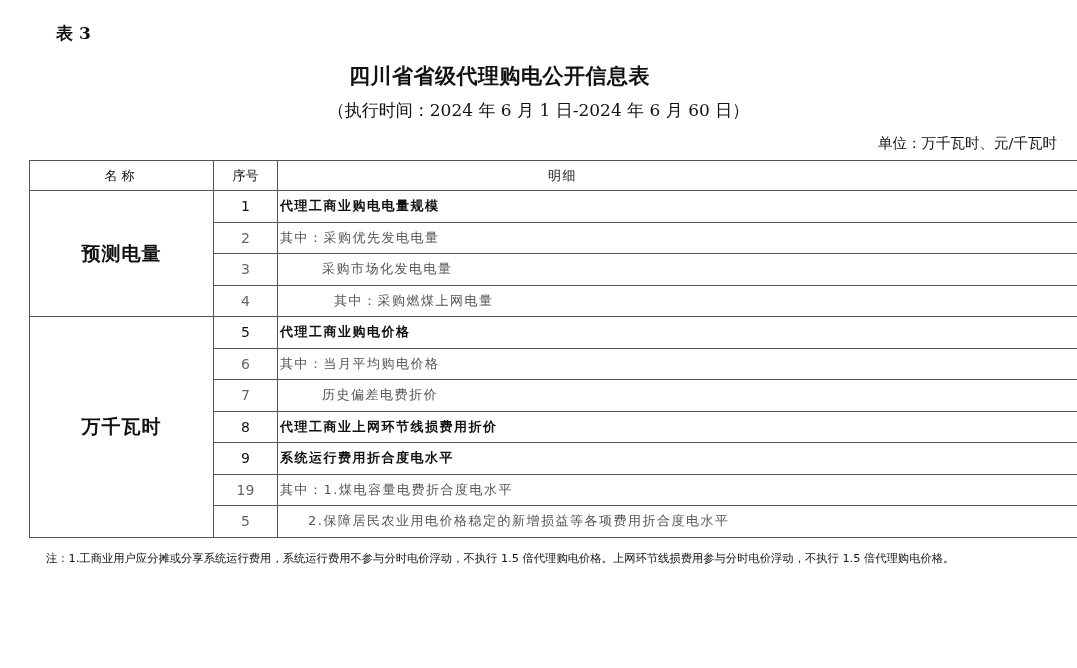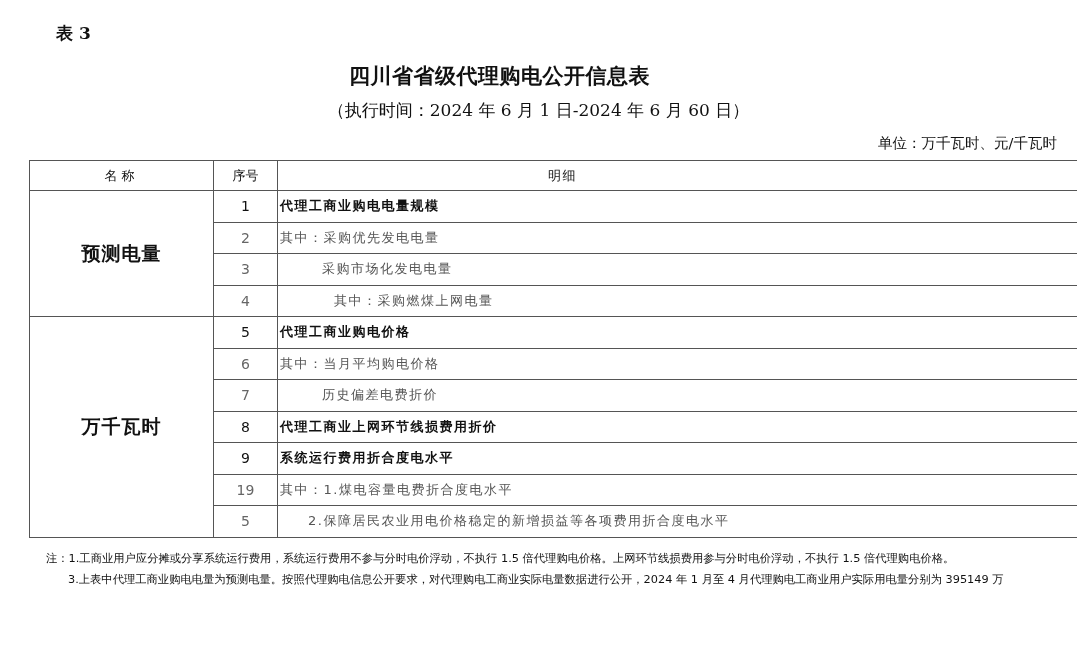--- a/index.html
+++ b/index.html
@@ -140,14 +140,13 @@
     <tr>
       <td class="c-seq light-seq">5</td>
       <td class="c-desc light-desc indent-mid">2.保障居民农业用电价格稳定的新增损益等各项费用折合度电水平</td>
 
     </tr>
   </tbody>
 </table>
 
 <div class="notes">
   <p class="first">注：1.工商业用户应分摊或分享系统运行费用，系统运行费用不参与分时电价浮动，不执行 1.5 倍代理购电价格。上网环节线损费用参与分时电价浮动，不执行 1.5 倍代理购电价格。</p>
-  <p class="indent">3.上表中代理工商业购电电量为预测电量。按照代理购电信息公开要求，对代理购电工商业实际电量数据进行公开，2024 年 1 月至 4 月代理购电工商业用户实际用电量分别为 395149 万</p>
 </div>
 
 </body></html>

